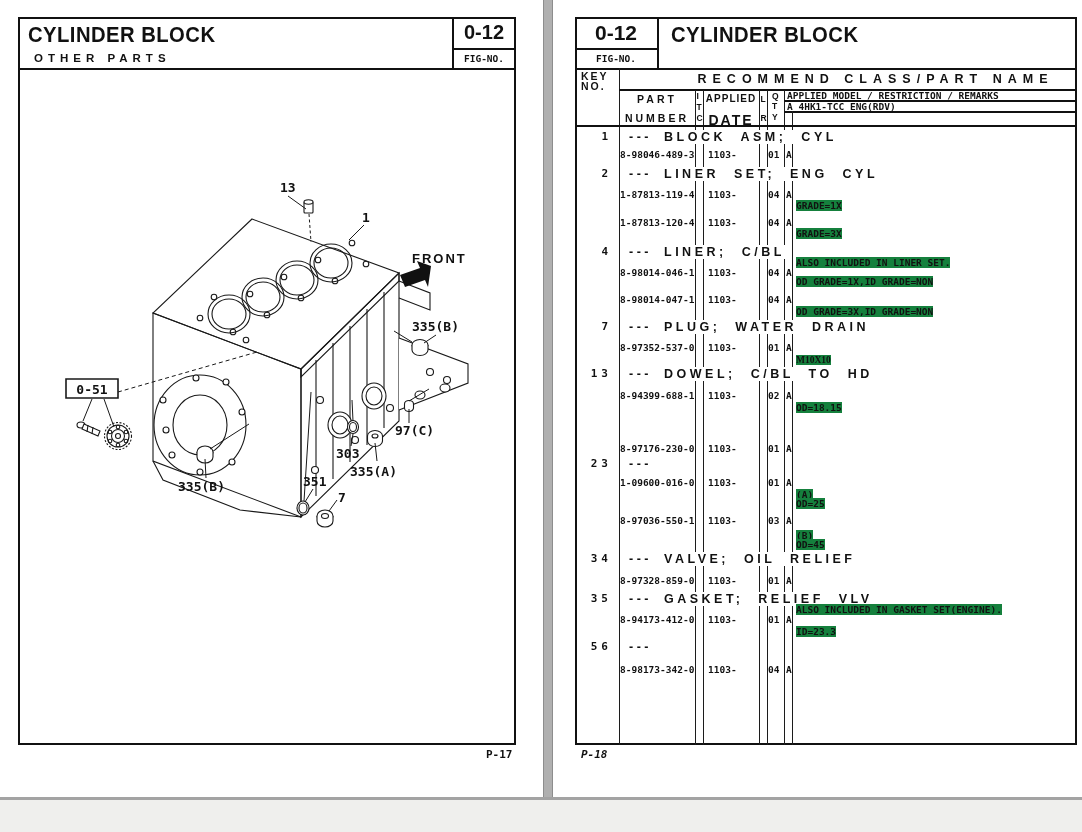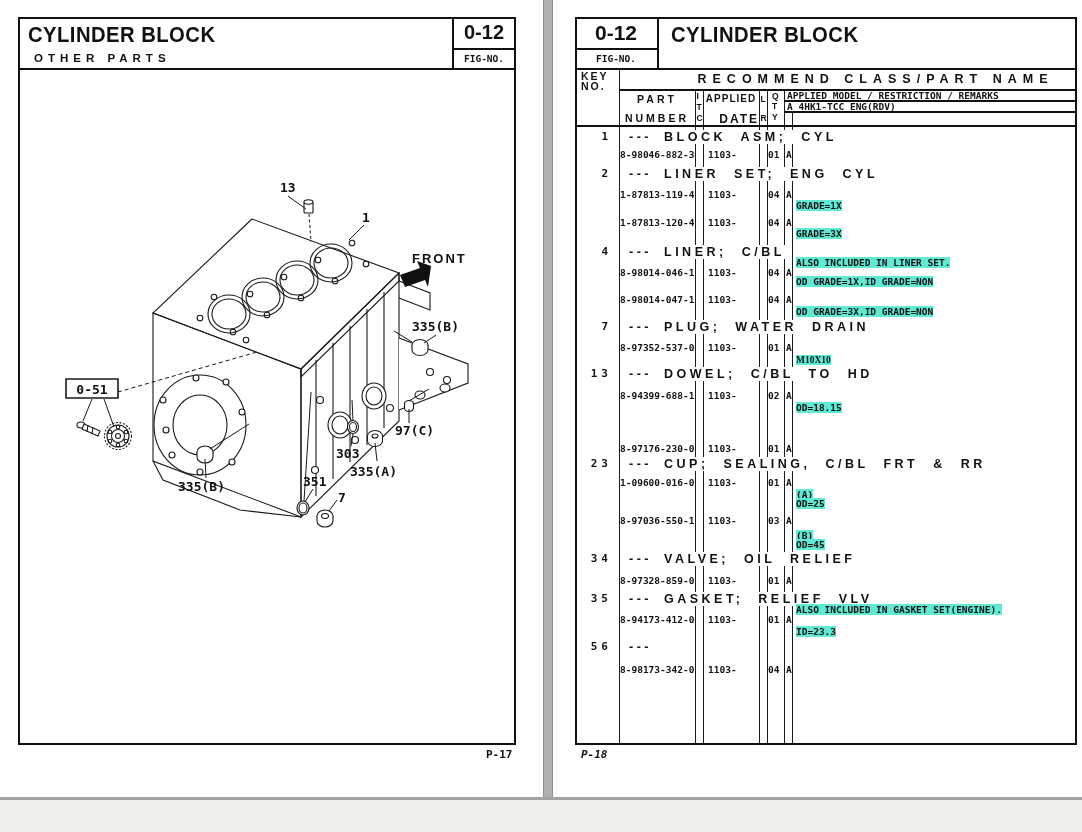--- a/index.html
+++ b/index.html
@@ -47,21 +47,21 @@
   .modh{left:210px;font:bold 9.5px "DejaVu Sans Mono",monospace;}
   
   .trow{position:absolute;left:0;width:100%;height:14px;z-index:3;}
   .tkey{position:absolute;left:2px;width:33px;text-align:right;font:bold 11px "DejaVu Sans Mono",monospace;letter-spacing:4px;background:#fff;}
   .tcode{position:absolute;left:50px;font:bold 12.5px "Liberation Sans",sans-serif;letter-spacing:3.5px;background:#fff;white-space:nowrap;padding:0 2px;}
   .tname{position:absolute;left:84px;font:bold 12.5px "Liberation Sans",sans-serif;letter-spacing:3.5px;word-spacing:8px;background:#fff;white-space:nowrap;padding:0 3px;}
   .tpn{position:absolute;left:43px;font:bold 9.5px "DejaVu Sans Mono",monospace;background:#fff;white-space:nowrap;}
   .tdate{position:absolute;left:131px;font:bold 9.5px "DejaVu Sans Mono",monospace;}
   .tqty{position:absolute;left:191px;font:bold 9.5px "DejaVu Sans Mono",monospace;}
   .tmodel{position:absolute;left:209px;font:bold 9.5px "DejaVu Sans Mono",monospace;}
-  .trem{position:absolute;left:219px;font:bold 9.5px "DejaVu Sans Mono",monospace;white-space:nowrap;background:#5eead4;z-index:3;}
+  .trem{position:absolute;left:219px;font:bold 9.5px "DejaVu Sans Mono",monospace;white-space:nowrap;background:#15803d;z-index:3;}
   
   .tb-sep{position:absolute;left:0;top:797px;width:1082px;height:3px;background:#a3a3a3;}
   .toolbar{position:absolute;left:0;top:800px;width:1082px;height:32px;background:#efefed;}
 </style>
 </head>
 <body>
 
 <div class="viewer">
 
   <div class="page page-left">
@@ -259,37 +259,37 @@
 
       <div class="htxt keyh" style="top:51px;">KEY</div>
       <div class="htxt keyh" style="top:61px;">NO.</div>
       <div class="htxt rech">RECOMMEND CLASS/PART NAME</div>
       <div class="htxt cellc" style="left:42px;width:76px;top:74px;">PART</div>
       <div class="htxt cellc" style="left:42px;width:76px;top:93px;">NUMBER</div>
       <div class="htxt tiny" style="left:119.5px;top:72px;">I</div>
       <div class="htxt tiny" style="left:119.5px;top:83px;">T</div>
       <div class="htxt tiny" style="left:119.5px;top:94px;">C</div>
       <div class="htxt cellc" style="left:126px;width:56px;top:74px;letter-spacing:1px;font-size:10px;">APPLIED</div>
-      <div class="htxt cellc" style="left:126px;width:56px;top:93px;letter-spacing:2px;font-size:12px;text-align:right;">DATE</div>
+      <div class="htxt cellc" style="left:126px;width:56px;top:93px;letter-spacing:2px;font-size:14px;">DATE</div>
       <div class="htxt tiny" style="left:183.5px;top:75px;">L</div>
       <div class="htxt tiny" style="left:183.5px;top:94px;">R</div>
       <div class="htxt tiny" style="left:195px;top:72px;">Q</div>
       <div class="htxt tiny" style="left:195px;top:82px;">T</div>
       <div class="htxt tiny" style="left:195px;top:93px;">Y</div>
       <div class="htxt modh" style="top:71px;">APPLIED MODEL / RESTRICTION / REMARKS</div>
       <div class="htxt modh" style="top:82px;">A 4HK1-TCC ENG(RDV)</div>
 
       <div style="position:absolute;left:0;top:0;width:498px;height:724px;">
           <div class="trow nrow" style="top: 111px;">
             <span class="tkey">1</span>
             <span class="tcode">---</span>
             <span class="tname">BLOCK ASM; CYL</span>
           </div>
           <div class="trow prow" style="top: 130px;">
-            <span class="tpn">8-98046-882-3</span>
+            <span class="tpn">8-98046-489-3</span>
             <span class="tdate">1103-</span>
             <span class="tqty">01</span>
             <span class="tmodel">A</span>
           </div>
           <div class="trow nrow" style="top: 148px;">
             <span class="tkey">2</span>
             <span class="tcode">---</span>
             <span class="tname">LINER SET; ENG CYL</span>
           </div>
           <div class="trem" style="top: 181px;">GRADE=1X</div>
@@ -352,21 +352,20 @@
           </div>
           <div class="trow prow" style="top: 424px; padding-left: 29px;">
             <span class="tpn">8-97176-230-0</span>
             <span class="tdate">1103-</span>
             <span class="tqty">01</span>
             <span class="tmodel">A</span>
           </div>
           <div class="trow nrow" style="top: 438px;">
             <span class="tkey">23</span>
             <span class="tcode">---</span>
-            <span class="tname">CUP; SEALING, C/BL FRT &amp; RR</span>
           </div>
           <div class="trem" style="top: 470px;">(A)</div>
           <div class="trem" style="top: 479px;">OD=25</div>
           <div class="trow prow" style="top: 458px;">
             <span class="tpn">1-09600-016-0</span>
             <span class="tdate">1103-</span>
             <span class="tqty">01</span>
             <span class="tmodel">A</span>
           </div>
           <div class="trem" style="top: 511px;">(B)</div>

